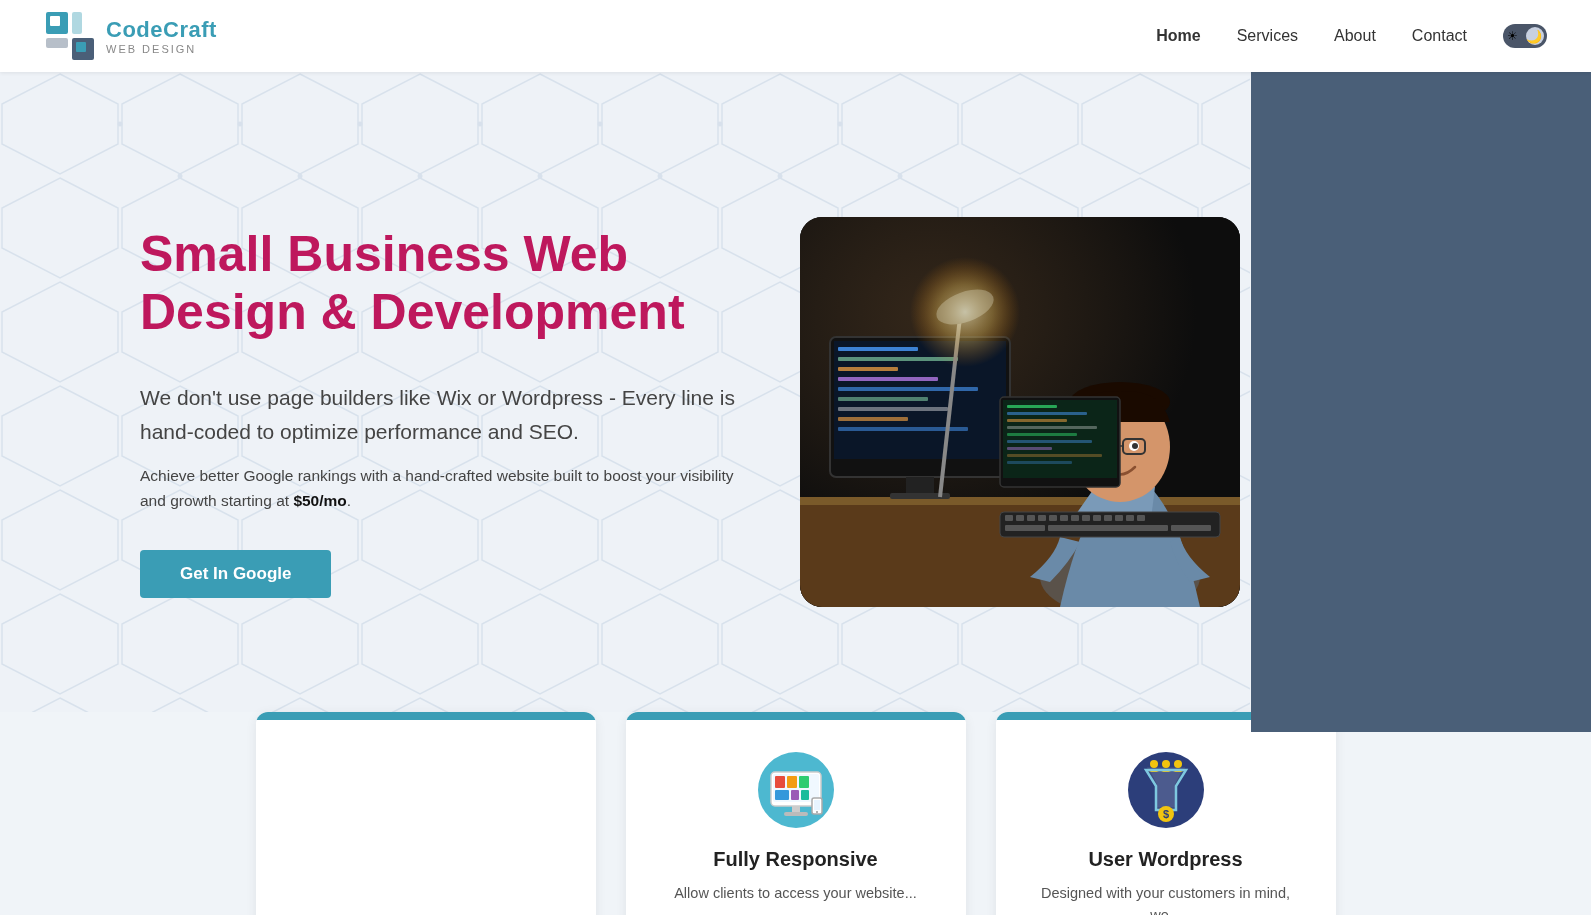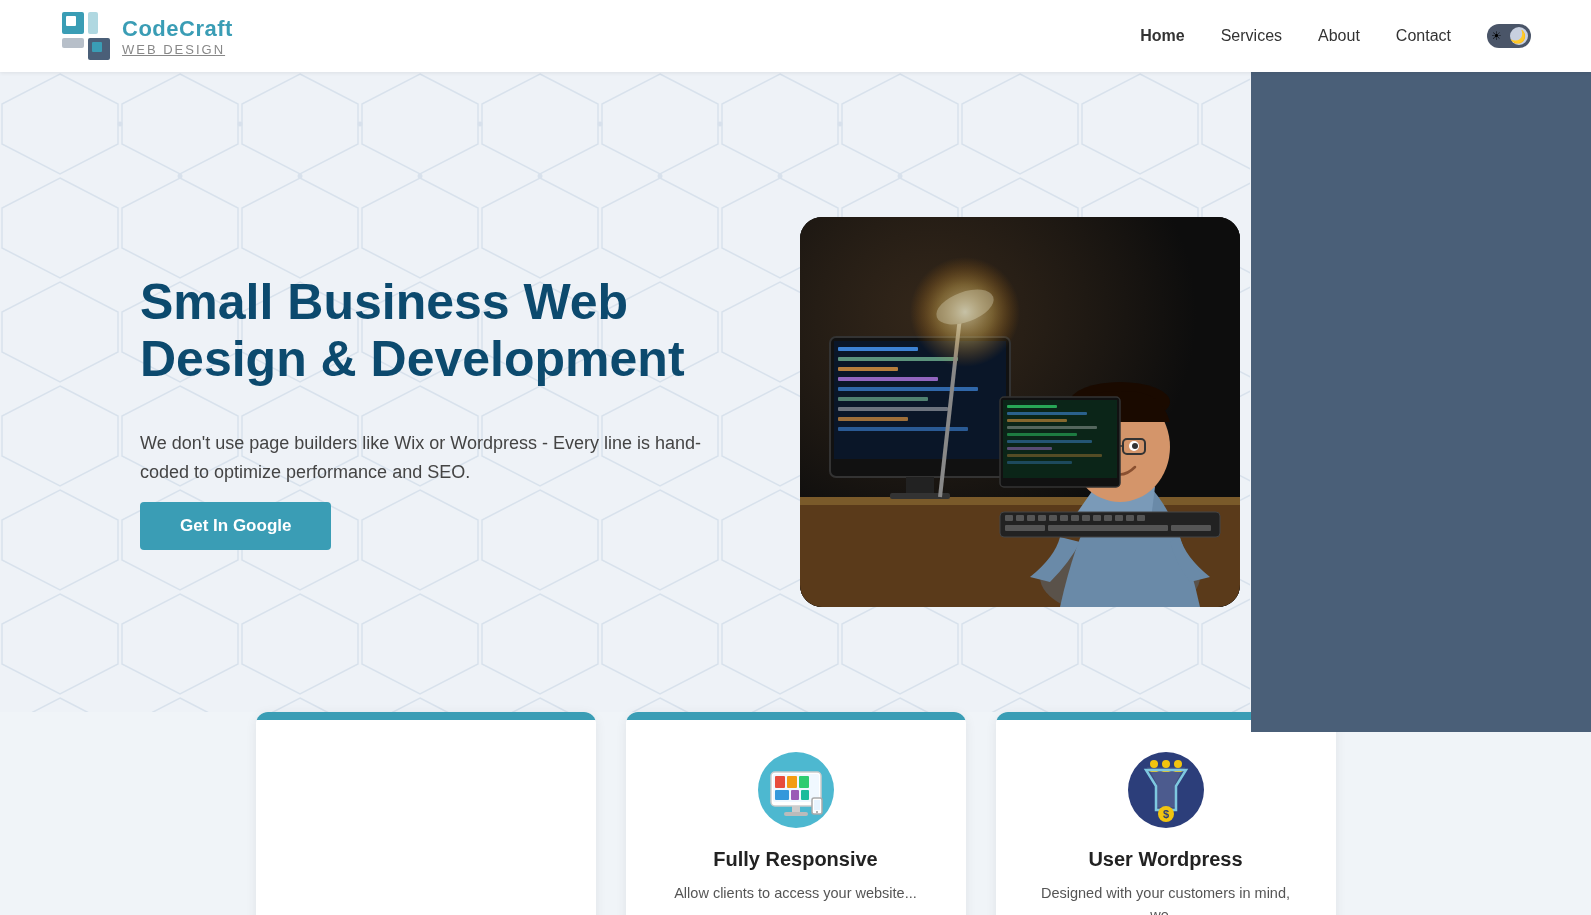--- a/index.html
+++ b/index.html
@@ -4,21 +4,21 @@
   <style>
     * { margin: 0; padding: 0; box-sizing: border-box; }
     body { font-family: 'Segoe UI', Arial, sans-serif; background: #f0f4f8; overflow-x: hidden; }
 
     
     .navbar {
       display: flex;
       align-items: center;
       justify-content: space-between;
       background: #ffffff;
-      padding: 10px 60px;
+      padding: 10px 44px;
       box-shadow: 0 1px 4px rgba(0,0,0,0.08);
       position: relative;
       z-index: 10;
     }
     .logo-area {
       display: flex;
       align-items: center;
       gap: 10px;
     }
     .logo-icon {
@@ -30,25 +30,24 @@
       flex-direction: column;
     }
     .logo-main {
       font-size: 22px;
       font-weight: 800;
       color: #222;
       letter-spacing: 0.5px;
     }
     .logo-main span { color: #3a9db5; }
     .logo-sub {
-      font-size: 13px;
+      font-size: 11px;
       letter-spacing: 2px;
       color: #888;
       font-weight: 500;
-      text-decoration: underline;
     }
     .nav-links {
       display: flex;
       align-items: center;
       gap: 36px;
       list-style: none;
     }
     .nav-links a {
       text-decoration: none;
       color: #333;
@@ -123,27 +122,27 @@
     }
 
     .hero-text {
       flex: 1;
       max-width: 600px;
     }
 
     .hero-title {
       font-size: 50px;
       font-weight: 900;
-      color: #0c4a6e;
+      color: #be185d;
       line-height: 1.15;
       margin-bottom: 40px;
     }
 
     .hero-desc {
-      font-size: 18px;
+      font-size: 21px;
       color: #444;
       line-height: 1.6;
       margin-bottom: 16px;
     }
 
     .hero-desc2 {
       font-size: 15.5px;
       color: #444;
       line-height: 1.6;
       margin-bottom: 36px;
@@ -296,20 +295,23 @@
     <circle cx="900" cy="104" r="2.5" fill="#b0c4d8"></circle>
   </svg>
 
   <div class="hero-right-panel"></div>
 
   <div class="hero-content">
 
     <div class="hero-text">
       <h1 class="hero-title">Small Business Web Design &amp; Development</h1>
       <p class="hero-desc">We don't use page builders like Wix or Wordpress - Every line is hand-coded to optimize performance and SEO.</p>
+      <p class="hero-desc2">
+        <span>Achieve better Google rankings with a hand-crafted website built to boost your visibility and growth starting at </span><strong>$50/mo</strong><span>.</span>
+      </p>
       <button class="cta-button">Get In Google</button>
     </div>
 
     <div class="hero-image-wrap">
       <div class="hero-img-box">
         
         <svg width="440" height="390" viewBox="0 0 440 390" xmlns="http://www.w3.org/2000/svg">
 
           <rect width="440" height="390" fill="#1a1a1a"></rect>
           <rect width="440" height="390" fill="url(#roomGrad)"></rect>

